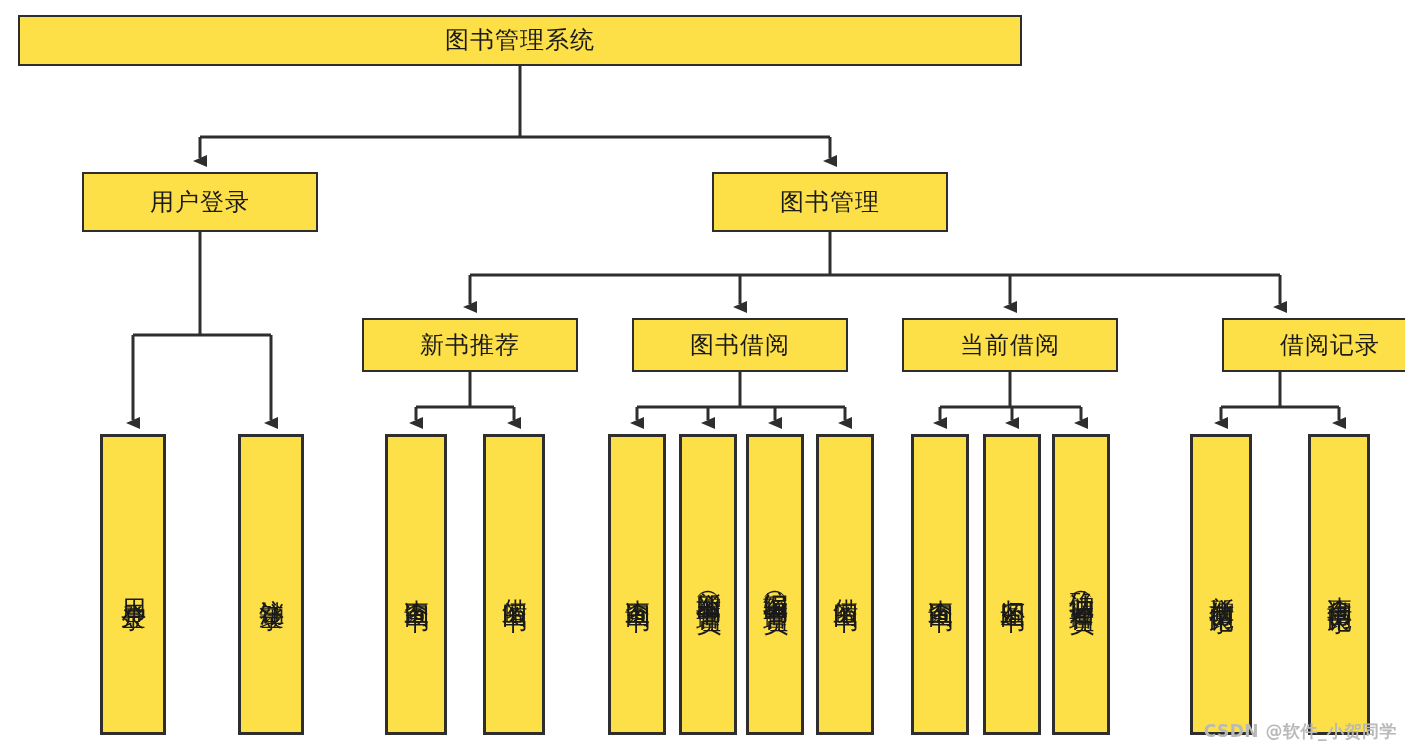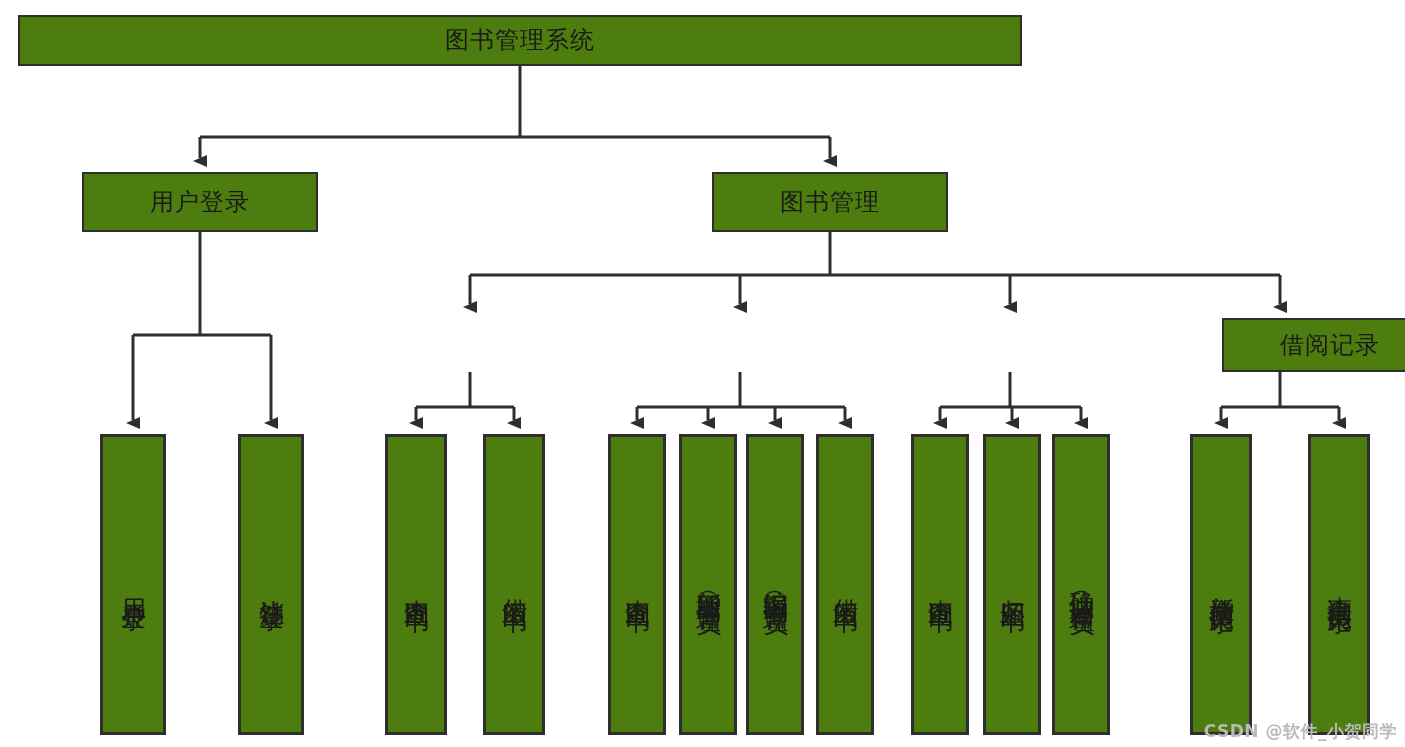--- a/index.html
+++ b/index.html
@@ -24,21 +24,21 @@
     position: absolute;
     left: 0;
     top: 0;
     width: 1405px;
     height: 747px;
     pointer-events: none;
   }
   .node {
     position: absolute;
     box-sizing: border-box;
-    background: #4d7c0f;
+    background: #fde047;
     border: 2px solid #2e2e2e;
     display: flex;
     align-items: center;
     justify-content: center;
     color: #1a1a1a;
   }
   .node-h .node-label {
     font-size: 24px;
     line-height: 1.1;
     white-space: nowrap;
@@ -131,20 +131,29 @@
     <span class="node-label">图书管理系统</span>
   </div>
 
   <div class="node node-h node-mid" style="left:82px; top:172px; width:236px; height:60px;">
     <span class="node-label">用户登录</span>
   </div>
   <div class="node node-h node-mid" style="left:712px; top:172px; width:236px; height:60px;text-align:right;">
     <span class="node-label">图书管理</span>
   </div>
 
+  <div class="node node-h node-mid" style="left:362px; top:318px; width:216px; height:54px;">
+    <span class="node-label">新书推荐</span>
+  </div>
+  <div class="node node-h node-mid" style="left:632px; top:318px; width:216px; height:54px;">
+    <span class="node-label">图书借阅</span>
+  </div>
+  <div class="node node-h node-mid" style="left:902px; top:318px; width:216px; height:54px;">
+    <span class="node-label">当前借阅</span>
+  </div>
   <div class="node node-h node-mid" style="left:1222px; top:318px; width:216px; height:54px;">
     <span class="node-label">借阅记录</span>
   </div>
 
   <div class="node node-leaf" style="left:100px; top:434px; width:66px; height:301px;">
     <span class="node-label">用户登录</span>
   </div>
   <div class="node node-leaf" style="left:238px; top:434px; width:66px; height:301px;">
     <span class="node-label">注销登录</span>
   </div>

